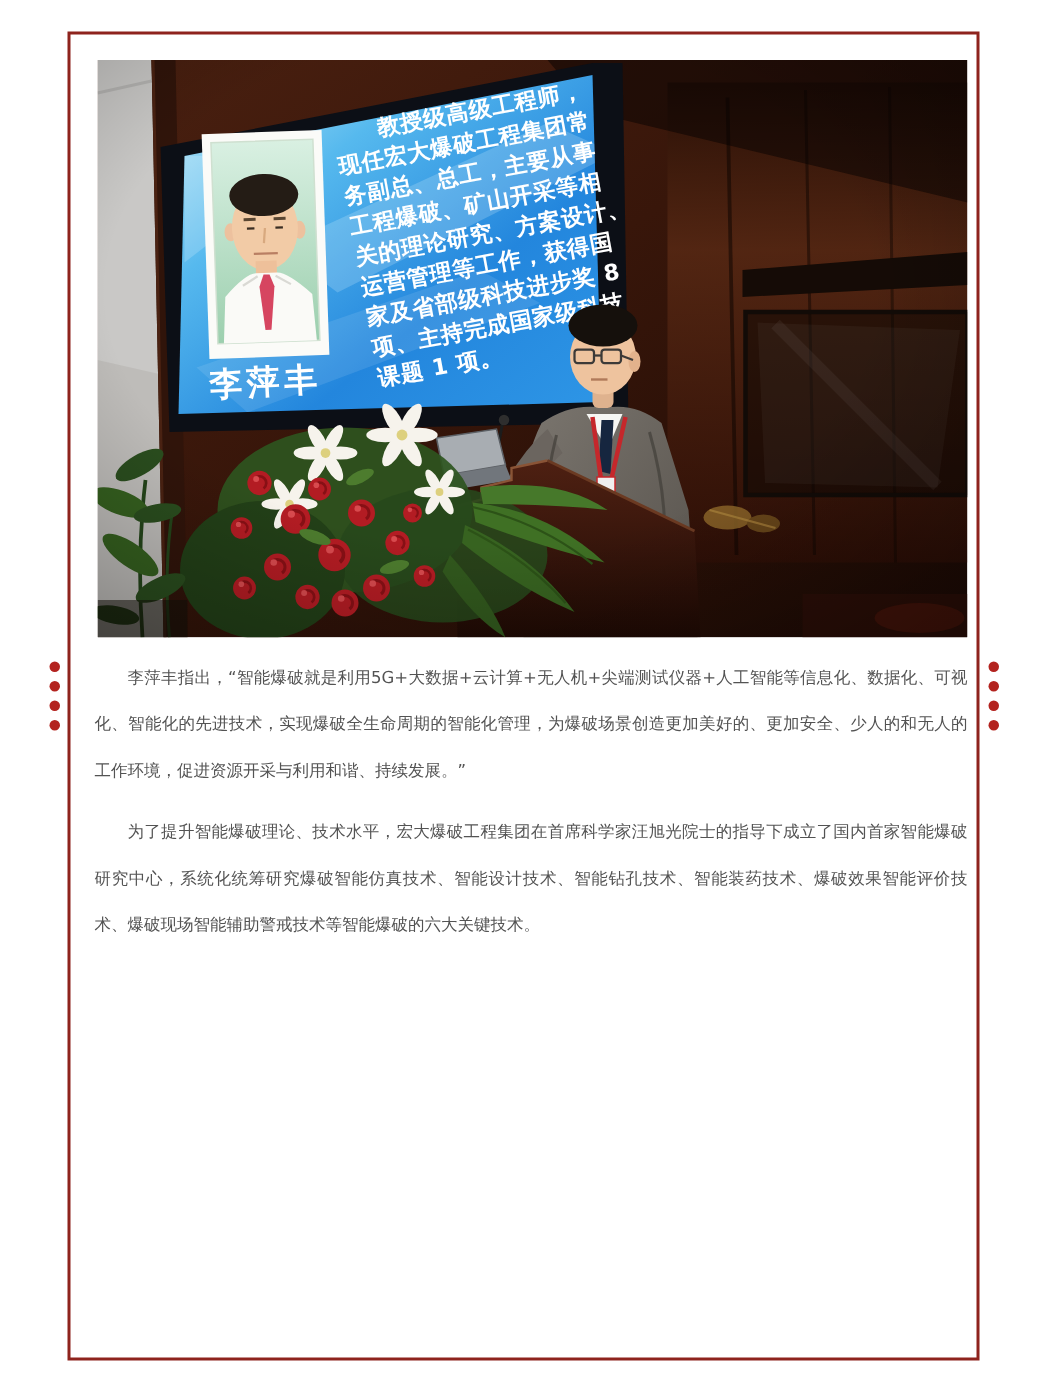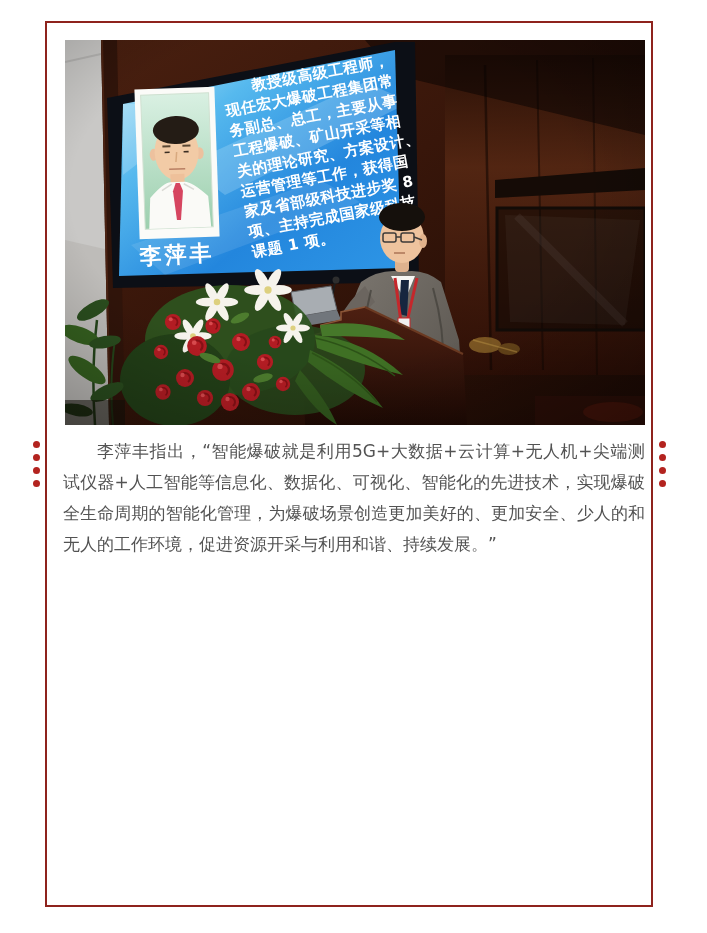--- a/index.html
+++ b/index.html
@@ -17,21 +17,21 @@
   .dot{width:7px;height:7px;border-radius:50%;background:#b3231f;}
   .photo-wrap{
     position:absolute;left:65px;top:40px;width:580px;height:385px;overflow:hidden;
   }
   .photo-wrap svg{display:block;}
   .article{
     position:absolute;left:63px;top:436px;width:582px;
   }
   .article p{
     margin:0 0 10px 0;
-    font-size:17px;line-height:31px;color:#535353;
+    font-size:11px;line-height:31px;color:#535353;
     text-indent:2em;text-align:justify;
     font-family:"DejaVu Sans","Liberation Sans",sans-serif;
   }
   .screen-text{font-weight:bold;}
 </style>
 </head>
 <body>
 
 <div class="outer-frame"></div>
 
@@ -261,13 +261,14 @@
     <rect x="470" y="356" width="110" height="29" fill="#2b0e07"></rect>
     <ellipse cx="548" cy="372" rx="30" ry="10" fill="#431309"></ellipse>
   </g>
 
   <rect x="0" y="0" width="580" height="385" fill="url(#vigG)"></rect>
 </svg>
 </div>
 
 <div class="article">
   <p>李萍丰指出，“智能爆破就是利用5G+大数据+云计算+无人机+尖端测试仪器+人工智能等信息化、数据化、可视化、智能化的先进技术，实现爆破全生命周期的智能化管理，为爆破场景创造更加美好的、更加安全、少人的和无人的工作环境，促进资源开采与利用和谐、持续发展。”</p>
+  <p>为了提升智能爆破理论、技术水平，宏大爆破工程集团在首席科学家汪旭光院士的指导下成立了国内首家智能爆破研究中心，系统化统筹研究爆破智能仿真技术、智能设计技术、智能钻孔技术、智能装药技术、爆破效果智能评价技术、爆破现场智能辅助警戒技术等智能爆破的六大关键技术。</p>
 </div>
 
 </body></html>

